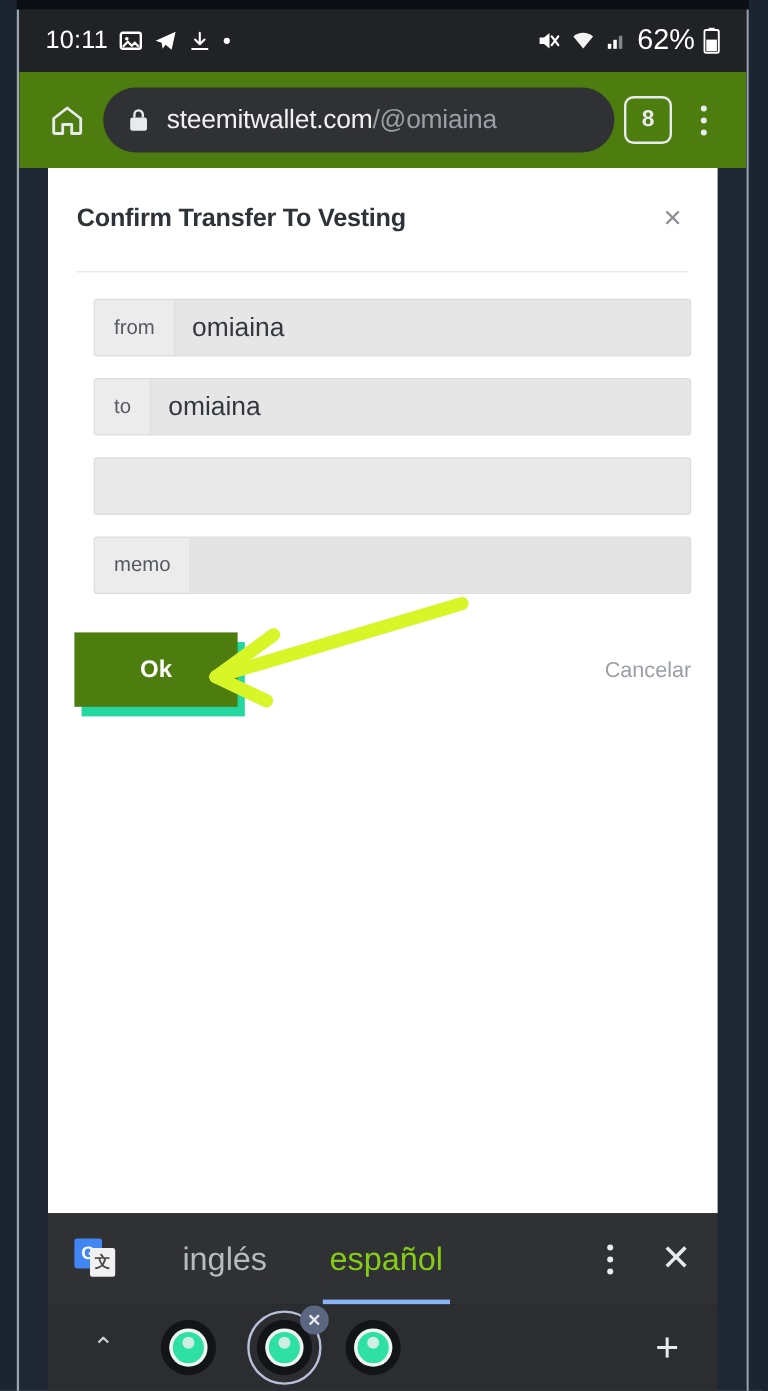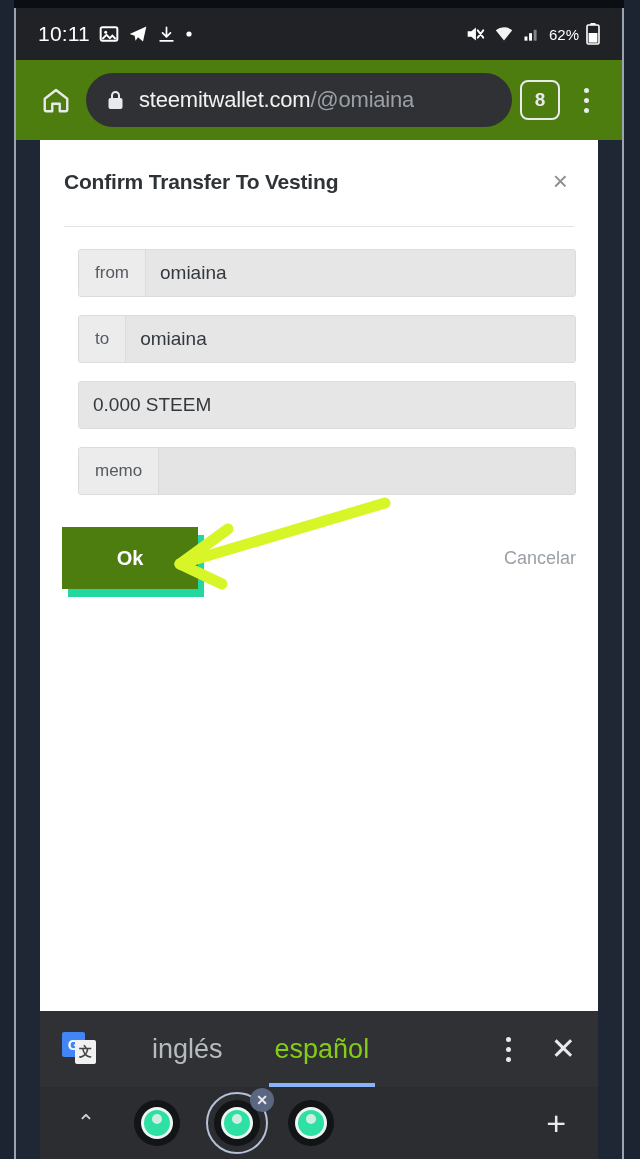--- a/index.html
+++ b/index.html
@@ -38,21 +38,21 @@
   
   #statusbar{
     position:absolute; left:0; top:0; width:606px; height:52px;
     background:#202225;
     display:flex; align-items:center; padding:0 22px;
     color:#fff;
   }
   .sb-left{ display:flex; align-items:center; gap:9px; }
   .sb-time{ font-size:21px; font-weight:500; letter-spacing:.2px; }
   .sb-right{ margin-left:auto; display:flex; align-items:center; gap:7px; }
-  .sb-pct{ font-size:15px; font-weight:500; }
+  .sb-pct{ font-size:24px; font-weight:500; }
   svg{ display:block; }
   
   #urlbar-row{
     position:absolute; left:0; top:52px; width:606px; height:80px;
     background:#4d7c0f;
     display:flex; align-items:center; padding:0 16px;
   }
   #home-btn{ width:48px; height:48px; display:flex; align-items:center; justify-content:center; }
   #omnibox{
     flex:1; height:54px; margin:0 8px 0 6px;
@@ -100,21 +100,21 @@
     display:flex; align-items:stretch; height:48px; margin-bottom:18px;
     background:#e9e9e9; border:1px solid #dcdcdc; border-radius:3px; overflow:hidden;
   }
   .row .lbl{
     display:flex; align-items:center; justify-content:center;
     background:#ececec; border-right:1px solid #dcdcdc;
     color:#555b60; font-size:17px; padding:0 16px; flex:none;
   }
   .row .val{
     flex:1; display:flex; align-items:center;
-    background:#e6e6e6; color:#33383d; font-size:19px; padding:0 14px;
+    background:#e6e6e6; color:#33383d; font-size:22px; padding:0 14px;
   }
   .row.memo .val{ background:#e4e4e4; }
   #actions{
     display:flex; align-items:center; padding:14px 22px 0 22px; position:relative;
   }
   #ok-wrap{ position:relative; }
   #ok-shadow{
     position:absolute; left:6px; top:8px; width:136px; height:62px;
     background:#24d6a0;
   }
@@ -300,21 +300,20 @@
     <div id="form">
       <div class="row">
         <div class="lbl">from</div>
         <div class="val">omiaina</div>
       </div>
       <div class="row">
         <div class="lbl">to</div>
         <div class="val">omiaina</div>
       </div>
       <div class="row">
-        <div class="val">0.000 STEEM</div>
       </div>
       <div class="row memo">
         <div class="lbl">memo</div>
         <div class="val"></div>
       </div>
     </div>
 
     <div id="actions">
       <div id="ok-wrap">
         <div id="ok-shadow"></div>

